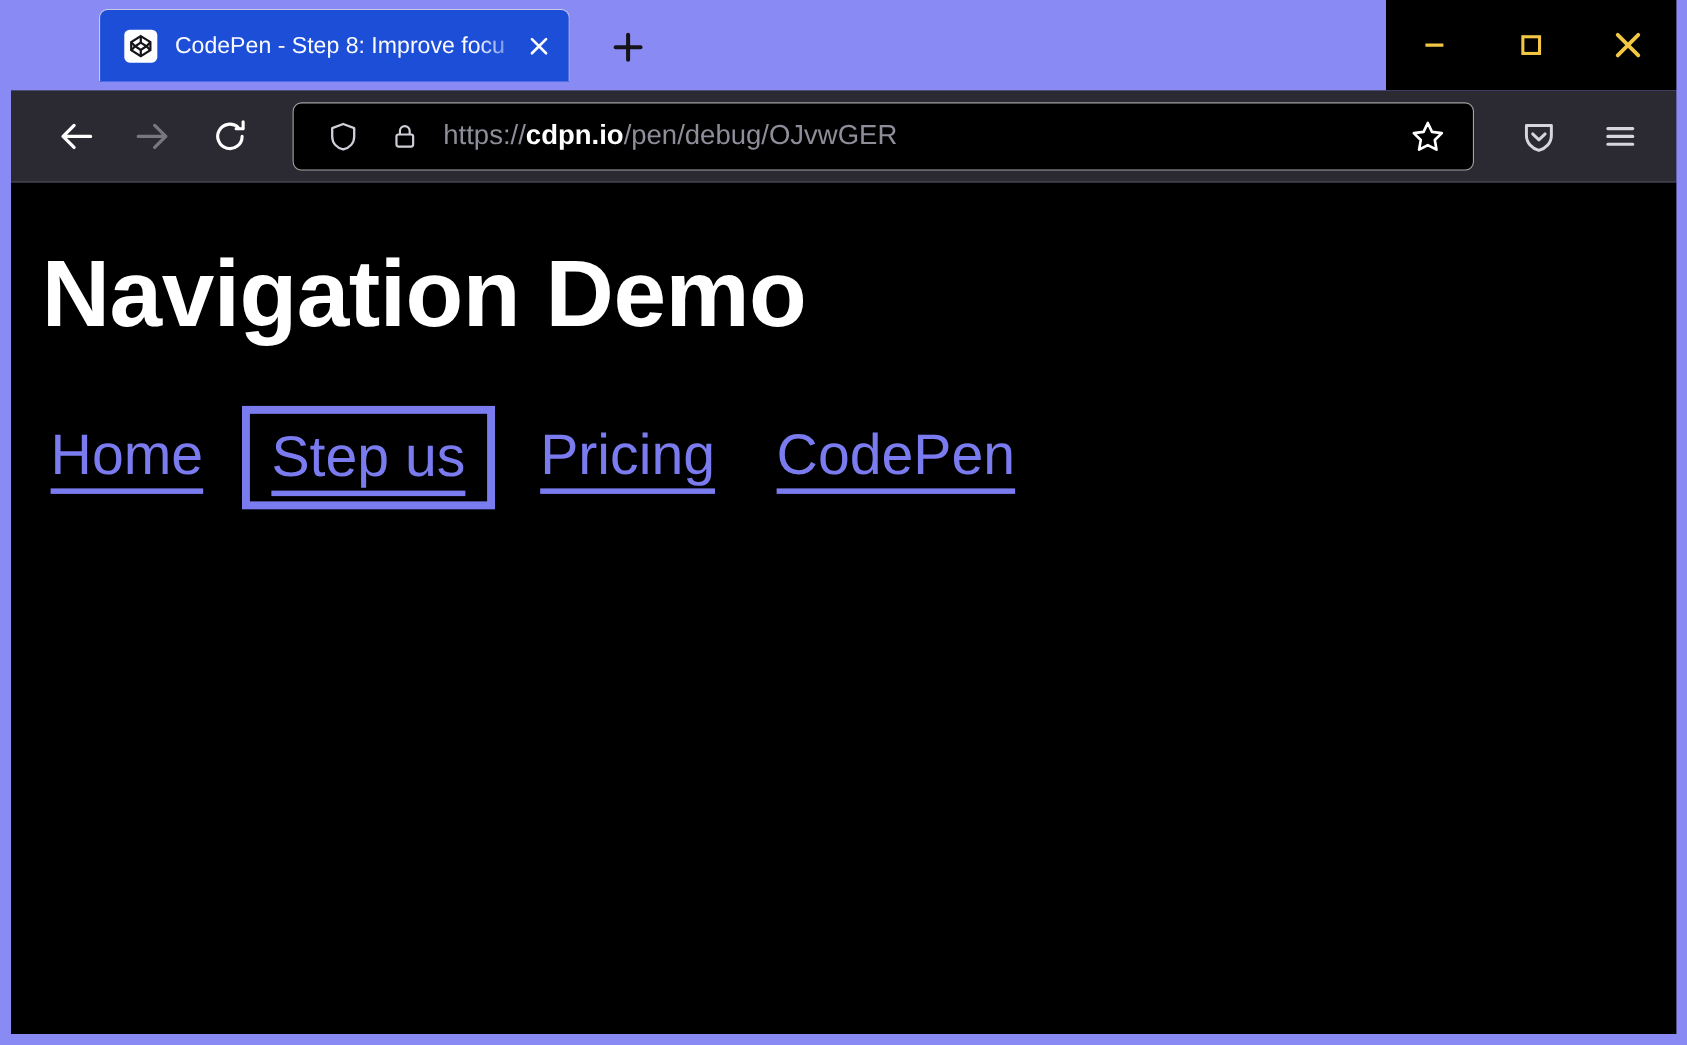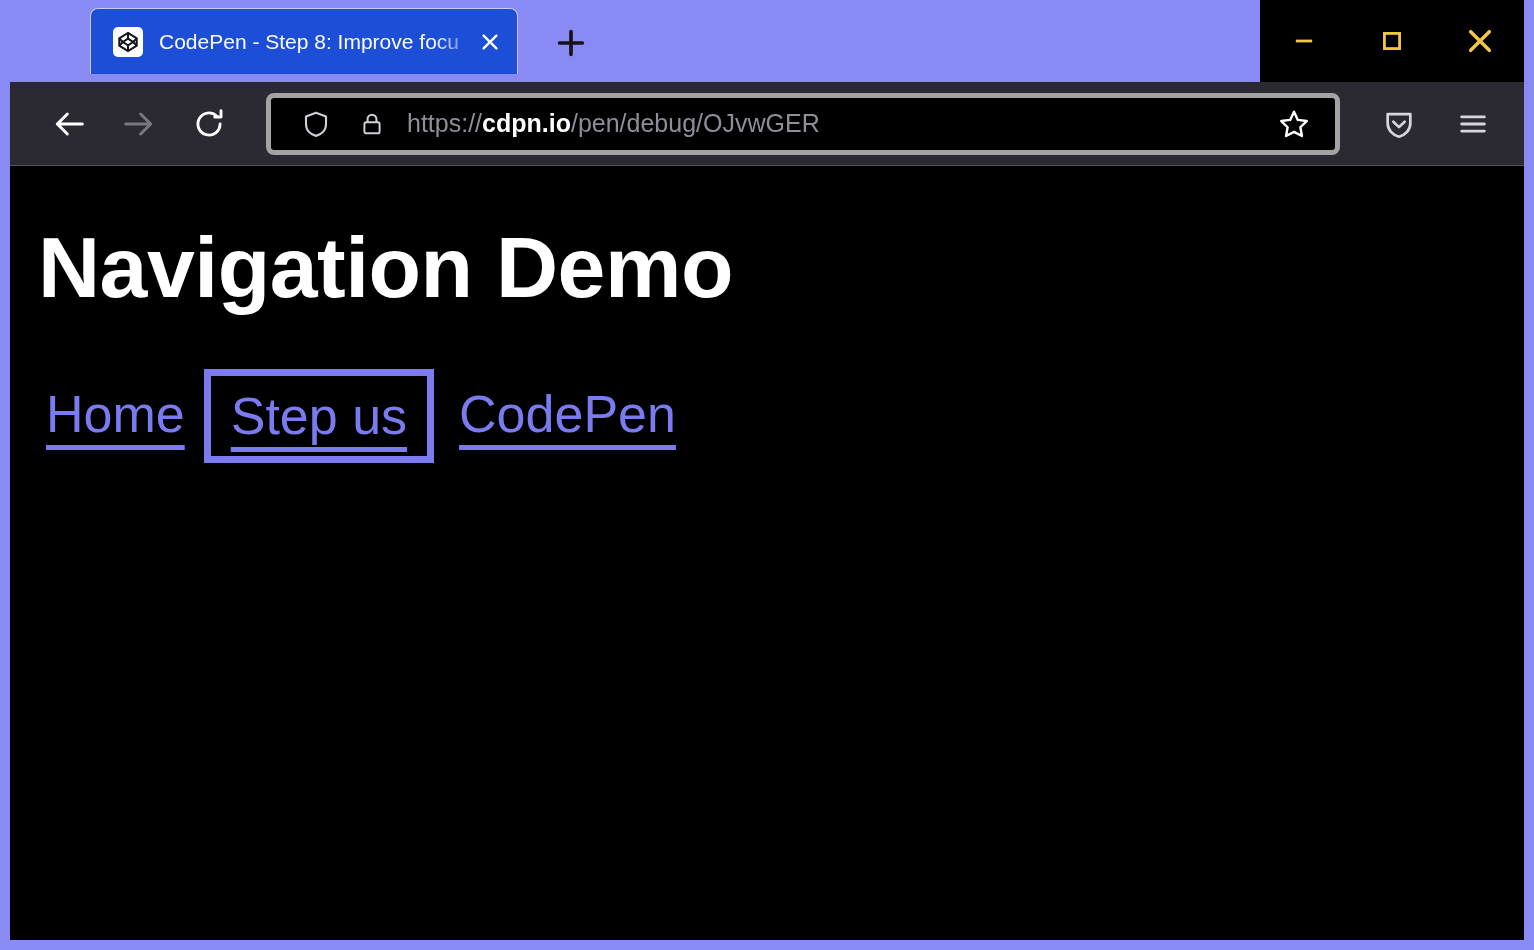--- a/index.html
+++ b/index.html
@@ -107,21 +107,21 @@
     display:flex; align-items:center; justify-content:center;
     border-radius:6px;
     flex:0 0 auto;
   }
   .nav-btn.disabled { opacity:.45; }
 
   .urlbar {
     flex:1 1 auto;
     height:62px;
     background:#000000;
-    border:5px solid #a3a3a3;
+    border:1px solid #a3a3a3;
     border-radius:8px;
     margin:0 24px 0 22px;
     display:flex; align-items:center;
     padding:0 16px 0 22px;
     gap:0;
     min-width:0;
   }
   .url-icon {
     width:46px; height:46px;
     display:flex; align-items:center; justify-content:center;
@@ -161,21 +161,21 @@
   h1.page-title {
     color:#ffffff;
     font-size:86px;
     font-weight:700;
     letter-spacing:-0.5px;
     line-height:1.05;
     margin:0 4px 70px 0;
   }
   nav.navlinks {
     display:flex; align-items:flex-start;
-    gap:0;
+    gap:16px;
   }
   nav.navlinks a {
     color:#7b7bf0;
     text-decoration:underline;
     text-decoration-thickness:5px;
     text-underline-offset:13px;
     font-size:52px;
     line-height:1;
     padding:6px 8px;
     margin-right:24px;
@@ -301,17 +301,18 @@
       </div>
     </div>
   </div>
 
   <div class="content">
     <h1 class="page-title">Navigation Demo</h1>
 
     <nav class="navlinks">
       <a href="#">Home</a>
       <a href="#" class="focused">Step us</a>
+      <a href="#">Pricing</a>
       <a href="#">CodePen</a>
     </nav>
   </div>
 
 </div>
 
 </body></html>

